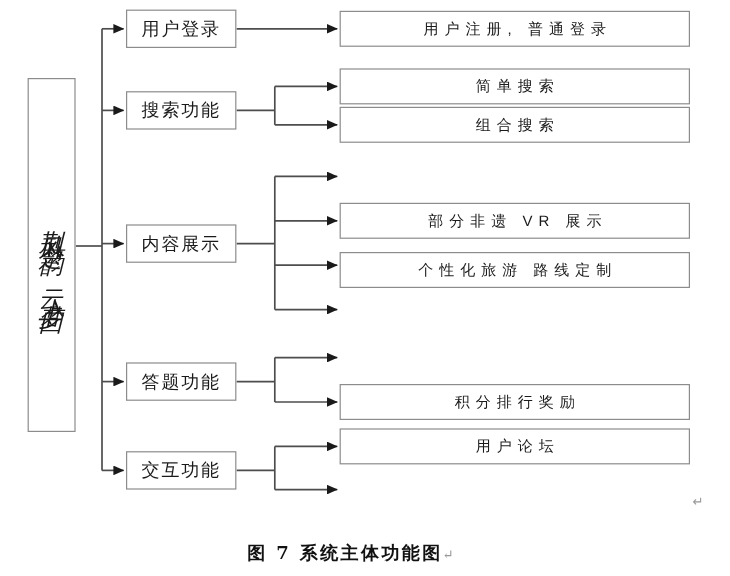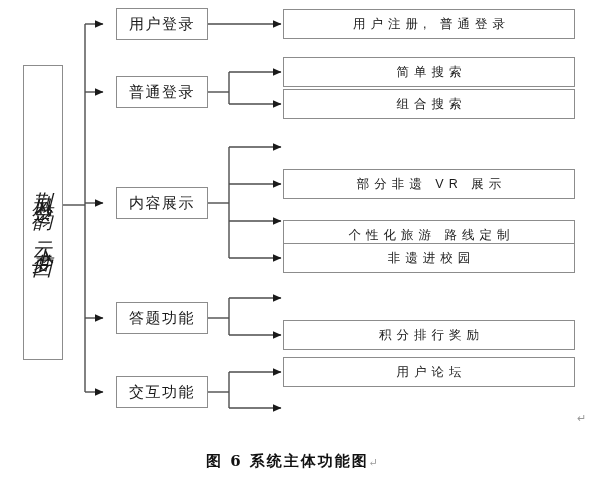--- a/index.html
+++ b/index.html
@@ -45,21 +45,20 @@
     font-size: 20px;
     letter-spacing: 6px;
   }
   .mid-box {
     left: 105px;
     width: 92px;
     height: 32px;
     font-size: 15px;
     letter-spacing: 1.5px;
     font-weight: 500;
-    margin-left: 11px;
   }
   .leaf-box {
     left: 283px;
     width: 292px;
     height: 30px;
     border-width: 1.2px;
     font-size: 12.5px;
     letter-spacing: 5px;
   }
   .leaf-box span { text-indent: 5px; }
@@ -131,49 +130,46 @@
       <line x1="197" y1="392" x2="229" y2="392"></line>
       <line x1="229" y1="372" x2="229" y2="408"></line>
       <line x1="229" y1="372" x2="281" y2="372" marker-end="url(#arrow)"></line>
       <line x1="229" y1="408" x2="281" y2="408" marker-end="url(#arrow)"></line>
     </g>
   </svg>
 
   <div class="node root-box">荆风楚韵，云上梦回</div>
 
   <div class="node mid-box" style="top:8px">用户登录</div>
-  <div class="node mid-box" style="top:76px">普通登录</div>
+  <div class="node mid-box" style="top:76px">搜索功能</div>
   <div class="node mid-box" style="top:187px">内容展示</div>
   <div class="node mid-box" style="top:302px">答题功能</div>
   <div class="node mid-box" style="top:376px">交互功能</div>
 
   <div class="node leaf-box" style="top:57px">
       <span>简单搜索</span>
     </div>
   <div class="node leaf-box" style="top:9px">
       <span>用户注册, 普通登录</span>
     </div>
   <div class="node leaf-box" style="top:89px">
       <span>组合搜索</span>
     </div>
   <div class="node leaf-box" style="top:169px">
       <span>部分非遗 VR 展示</span>
     </div>
-  <div class="node leaf-box" style="top:220px">
+  <div class="node leaf-box" style="top:210px">
       <span>个性化旅游 路线定制</span>
-    </div>
-  <div class="node leaf-box" style="top:243px">
-      <span>非遗进校园</span>
     </div>
   <div class="node leaf-box" style="top:320px">
       <span>积分排行奖励</span>
     </div>
   <div class="node leaf-box" style="top:357px">
       <span>用户论坛</span>
     </div>
 
   <span class="para-mark floating">↵</span>
 
   <div class="caption">
-    <span>图 6 系统主体功能图</span><span class="para-mark">↵</span>
+    <span>图 7 系统主体功能图</span><span class="para-mark">↵</span>
   </div>
 
 </div>
 
 </body></html>

